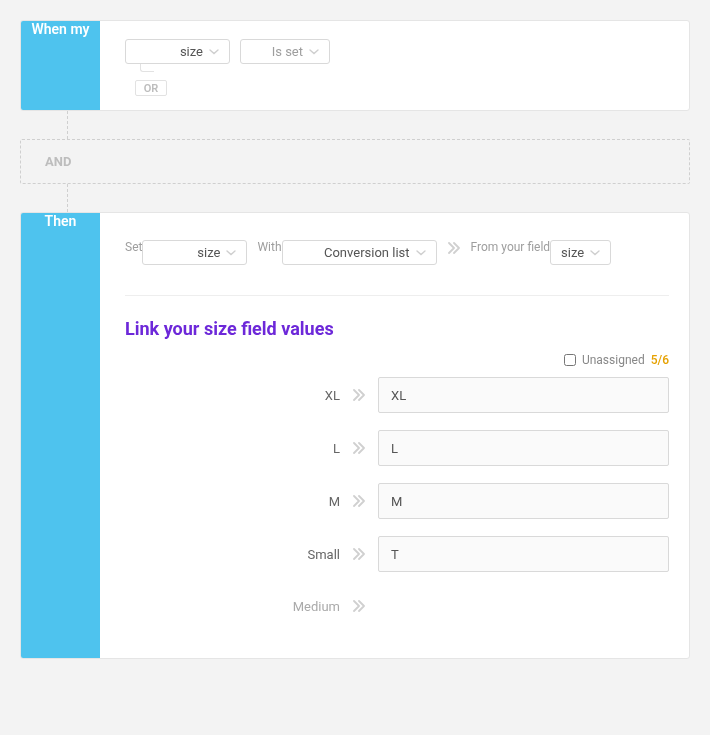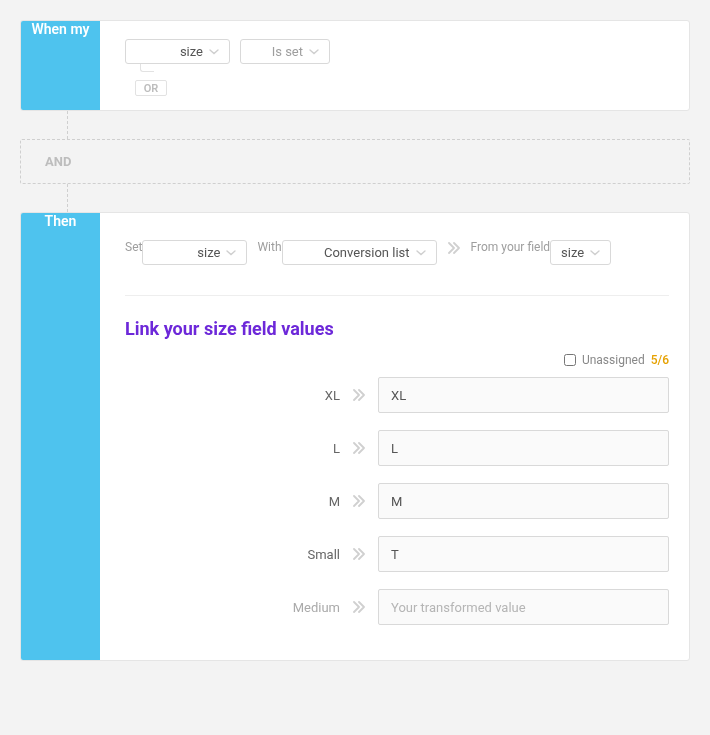--- a/index.html
+++ b/index.html
@@ -333,18 +333,17 @@
           </div>
           <input class="map-input" placeholder="Your transformed value" value="T" style="">
         </div>
         <div class="map-row">
           <div class="map-label muted">Medium</div>
           <div class="arrow-dbl">
             <svg width="14" height="12" viewBox="0 0 14 12">
               <path d="M2 1l5 5-5 5M7 1l5 5-5 5" stroke="#d0d0d0" stroke-width="1.8" fill="none" stroke-linecap="round" stroke-linejoin="round"></path>
             </svg>
           </div>
-          <input class="map-input" placeholder="Your transformed value" style="">
         </div>
       </div>
 
   </div>
 </div>
 
 </body></html>

